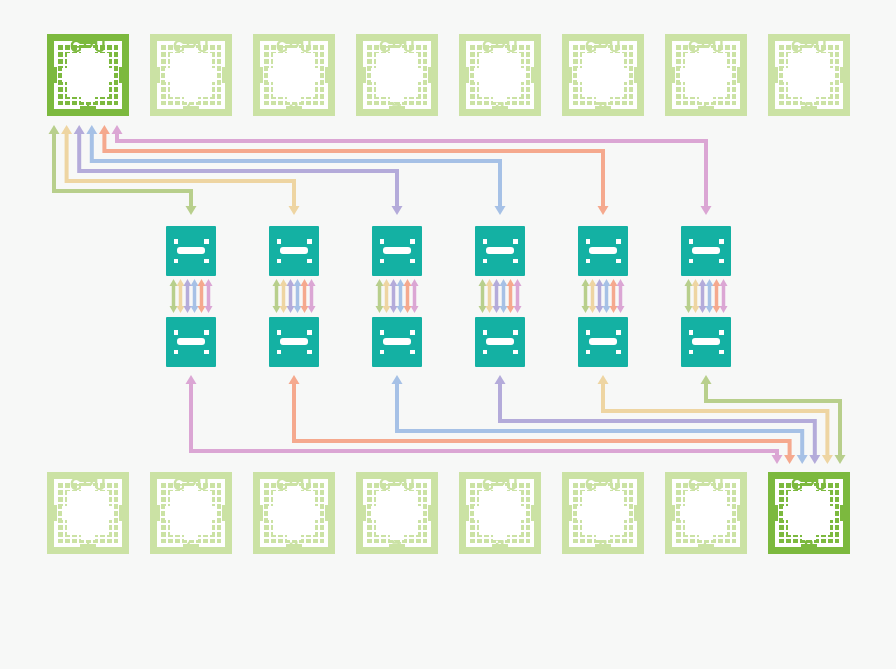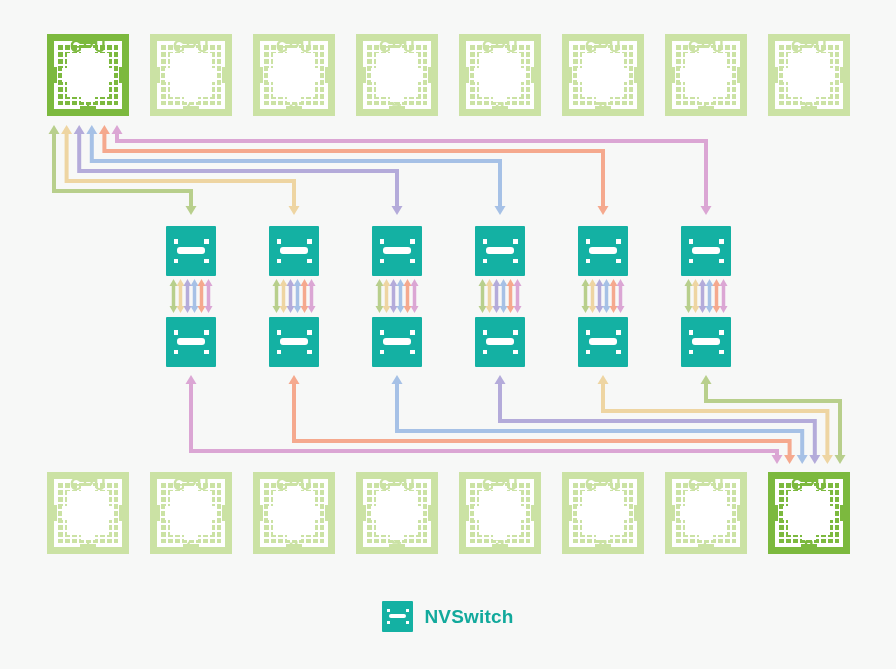--- a/index.html
+++ b/index.html
@@ -520,23 +520,13 @@
       <line x1="709.5" y1="284" x2="709.5" y2="308" stroke="#a6c1e6" stroke-width="3.5"></line>
       <polygon points="709.5,279 705.5,286 713.5,286" fill="#a6c1e6"></polygon>
       <polygon points="709.5,313 705.5,306 713.5,306" fill="#a6c1e6"></polygon>
       <line x1="716.5" y1="284" x2="716.5" y2="308" stroke="#f5a98e" stroke-width="3.5"></line>
       <polygon points="716.5,279 712.5,286 720.5,286" fill="#f5a98e"></polygon>
       <polygon points="716.5,313 712.5,306 720.5,306" fill="#f5a98e"></polygon>
       <line x1="723.5" y1="284" x2="723.5" y2="308" stroke="#dba6d4" stroke-width="3.5"></line>
       <polygon points="723.5,279 719.5,286 727.5,286" fill="#dba6d4"></polygon>
       <polygon points="723.5,313 719.5,306 727.5,306" fill="#dba6d4"></polygon>
     </svg>
-  <div class="legend">
-    <div class="nvswitch">
-      <div class="sw-bar"></div>
-      <div class="sw-dot d-tl"></div>
-      <div class="sw-dot d-tr"></div>
-      <div class="sw-dot d-bl"></div>
-      <div class="sw-dot d-br"></div>
-    </div>
-    <span class="legend-label">NVSwitch</span>
-  </div>
 </div>
 
 </body></html>

